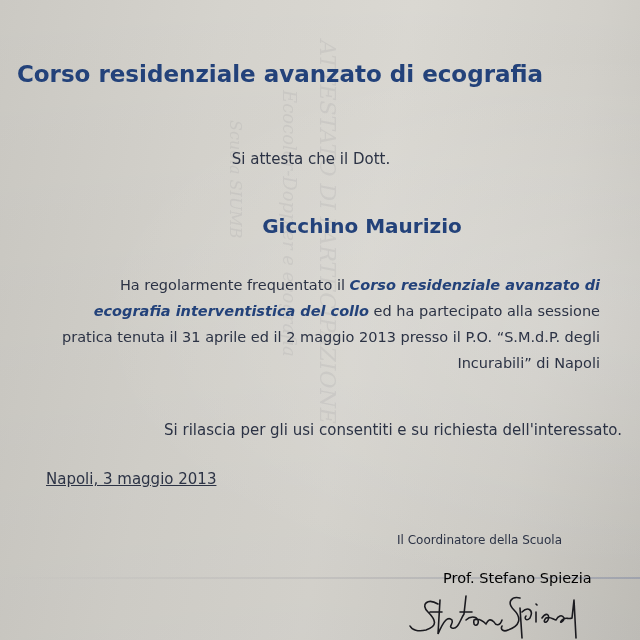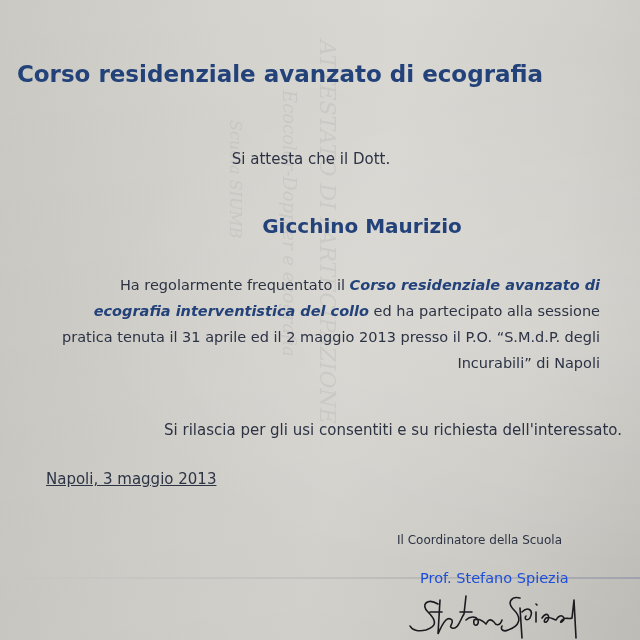--- a/index.html
+++ b/index.html
@@ -100,23 +100,23 @@
     .coordinator {
       position: absolute;
       top: 533px;
       left: 397px;
       font-size: 12px;
       color: #2c3345;
     }
     .prof {
       position: absolute;
       top: 570px;
-      left: 420px;
+      left: 443px;
       font-size: 14.5px;
-      color: #1d4ed8;
+      color: #000000;
     }
     .signature {
       position: absolute;
       top: 590px;
       left: 408px;
       width: 190px;
       height: 50px;
     }
   </style>
 </head>

